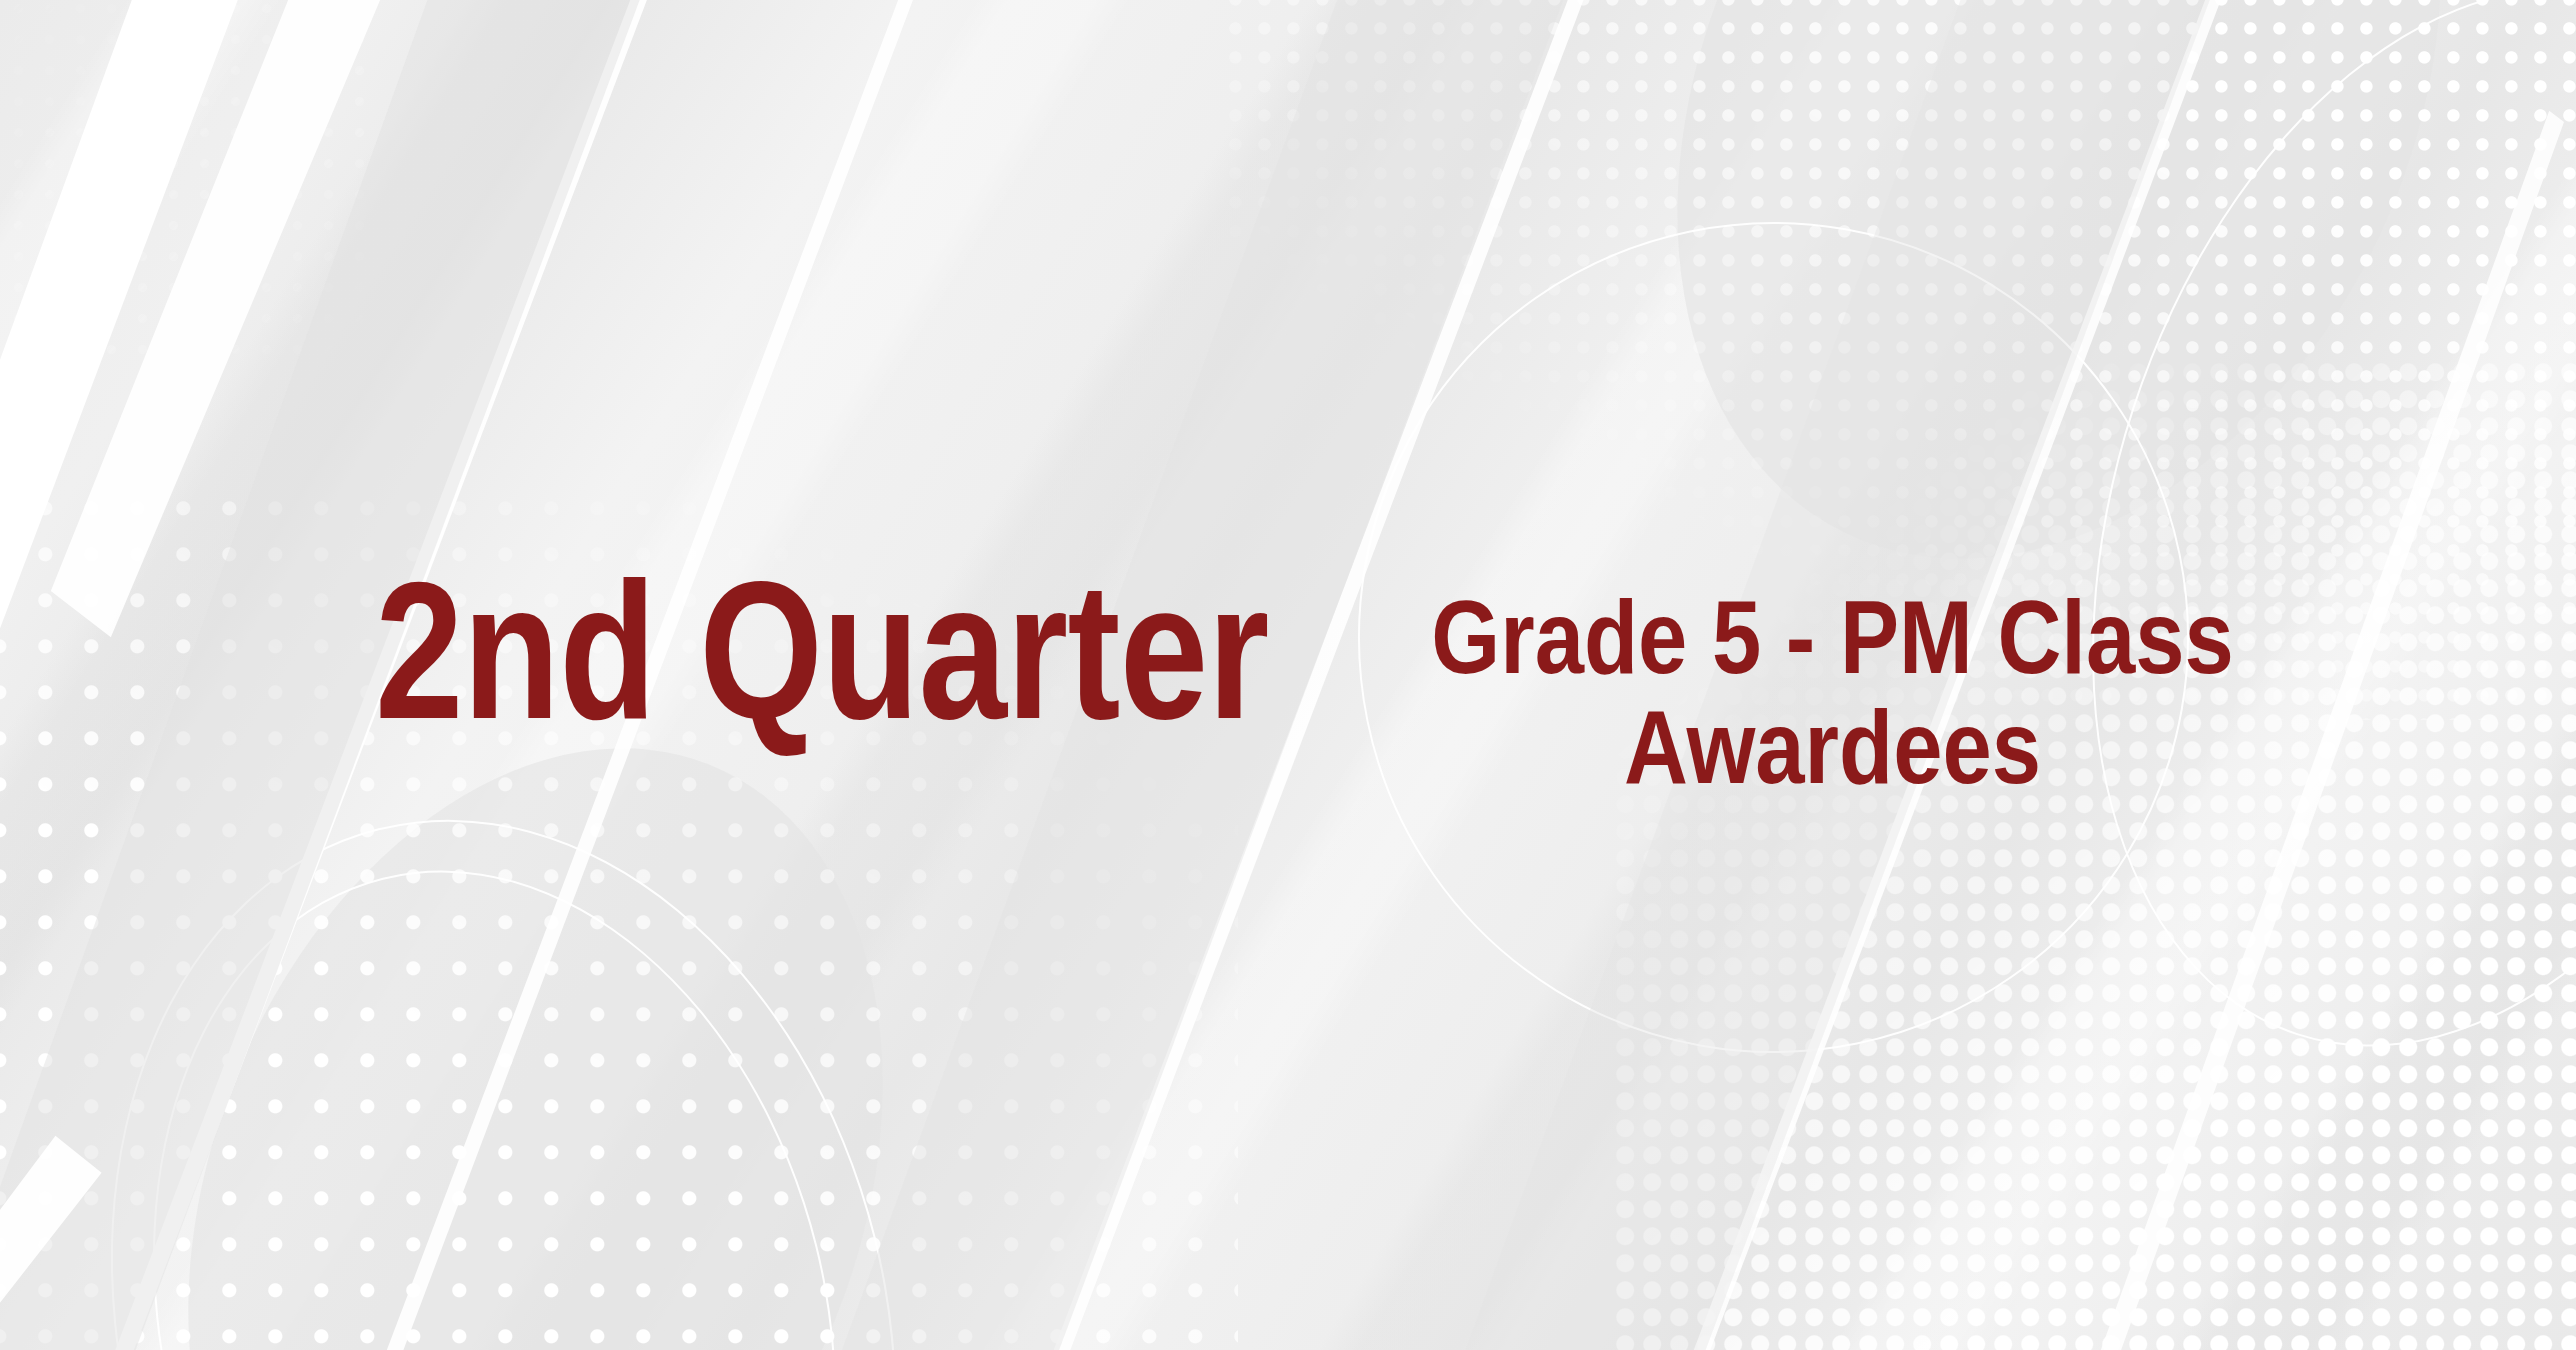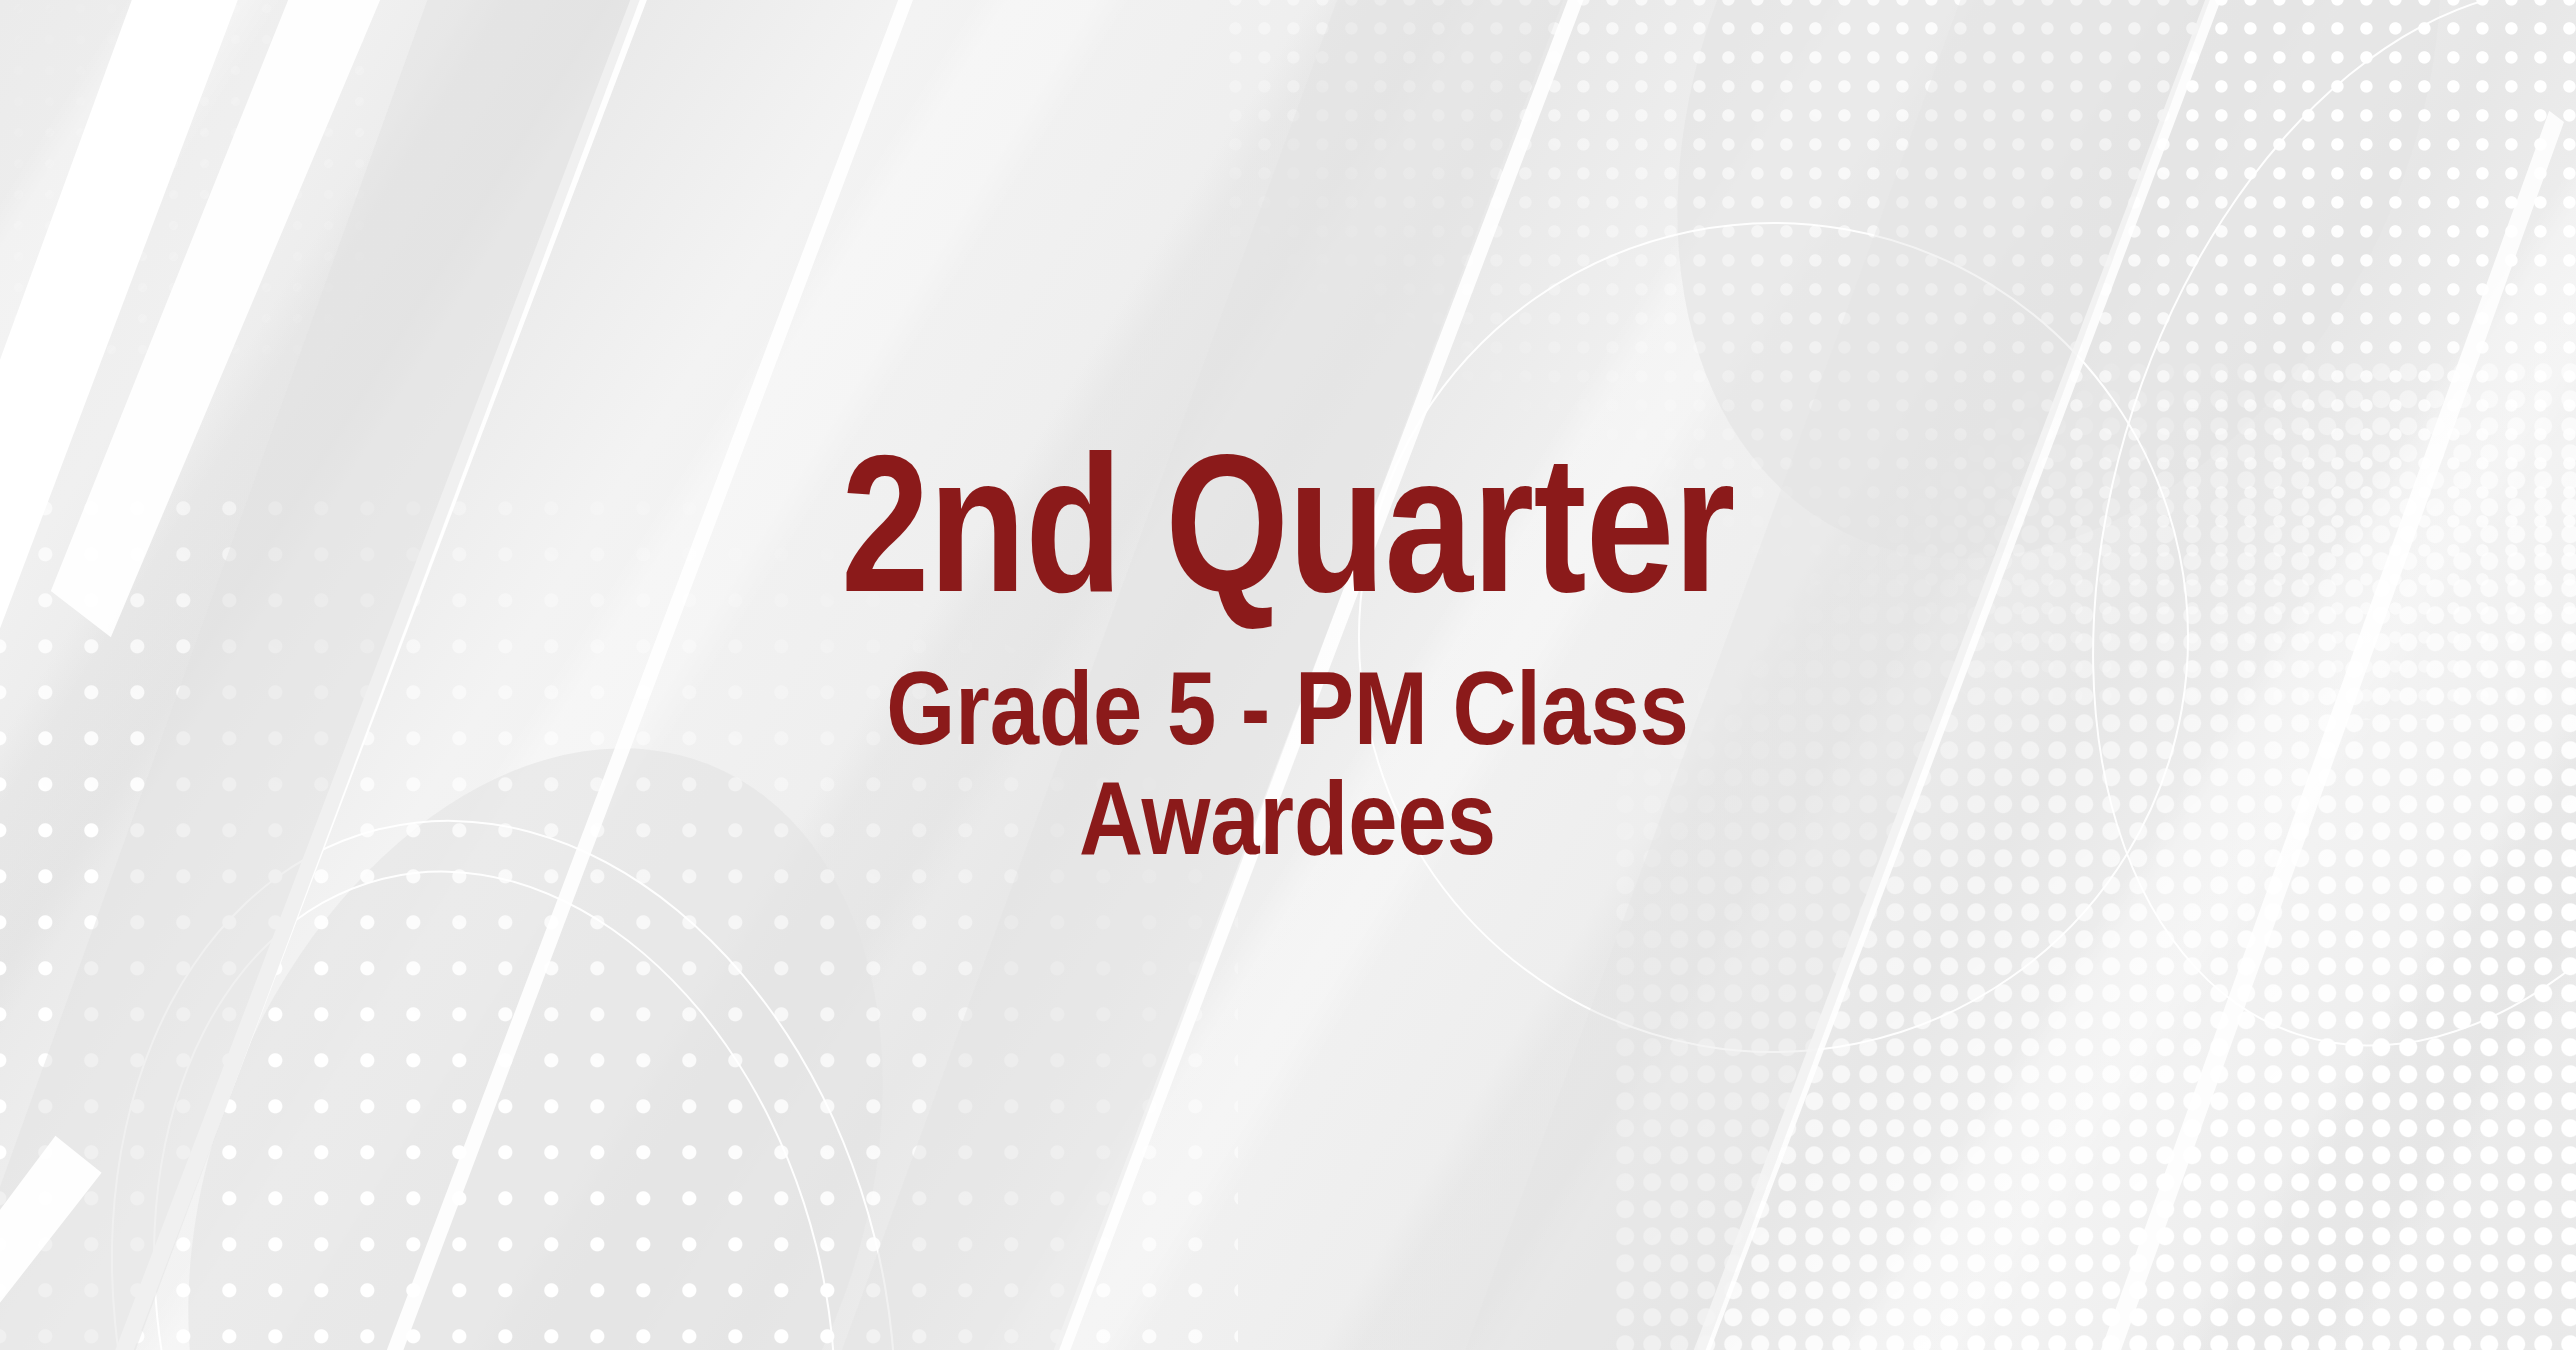--- a/index.html
+++ b/index.html
@@ -119,21 +119,21 @@
 
   
   .streaks { position:absolute; inset:0; pointer-events:none; }
 
   
   .content {
     position:absolute;
     left:0; right:0;
     top:0; bottom:0;
     display:flex;
-    flex-direction:column;
+    flex-direction:row;
     align-items:center;
     justify-content:center;
     text-align:center;
   }
   .title {
     color:#8b1a1a;
     font-family:"Liberation Sans Narrow", "Liberation Sans", sans-serif;
     font-weight:700;
     font-size:194px;
     line-height:0.98;

